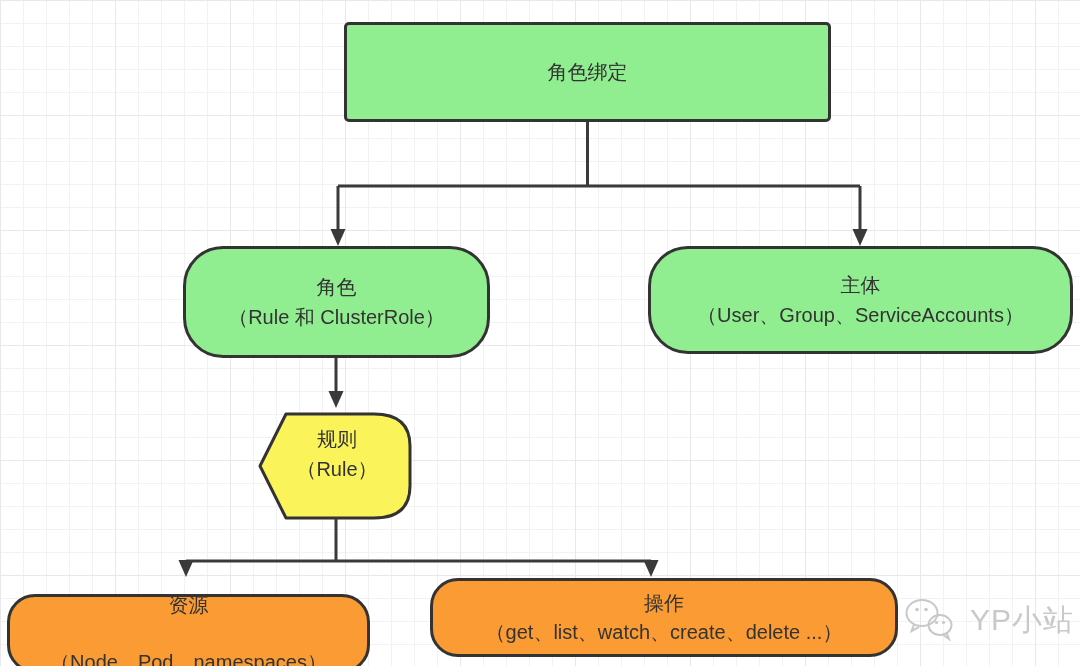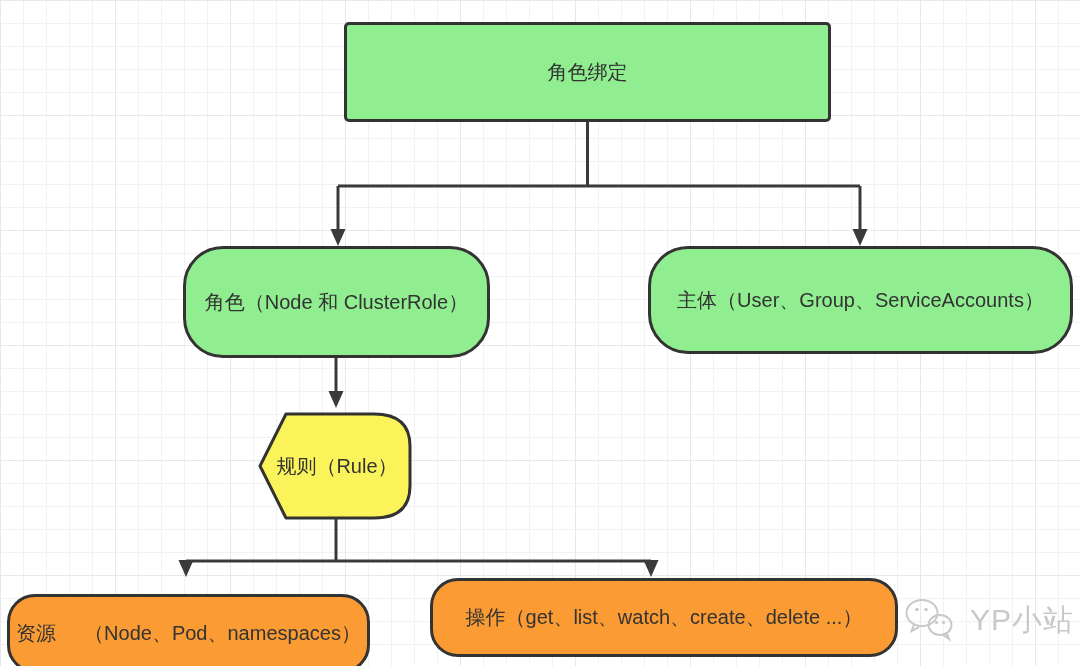--- a/index.html
+++ b/index.html
@@ -25,21 +25,21 @@
     width: 1080px; height: 666px;
     pointer-events: none;
   }
   .connector { stroke: var(--connector, #3a3a3a); stroke-width: 3; fill: none; }
   .arrowhead { fill: var(--connector, #3a3a3a); stroke: none; }
   .pentagon  { fill: var(--node-yellow, #faf45a); stroke: var(--border, #333333); stroke-width: 3; stroke-linejoin: round; }
 
   .node {
     position: absolute;
     display: flex;
-    flex-direction: row;
+    flex-direction: column;
     align-items: center;
     justify-content: center;
     text-align: left;
     color: var(--text, #333333);
     border: 3px solid var(--border, #333333);
     line-height: 30px;
     font-size: 20px;
   }
   .node .title    { font-size: 20px; }
   .node .subtitle { font-size: 20px; }
@@ -49,22 +49,22 @@
 
   #node-role-binding { left: 344px; top: 22px;  width: 487px; height: 100px; border-radius: 5px; }
   #node-role         { left: 183px; top: 246px; width: 307px; height: 112px;  border-radius: 40px; }
   #node-subject      { left: 648px; top: 246px; width: 425px; height: 108px;  border-radius: 40px; }
   #node-resource     { left: 7px;   top: 594px; width: 363px; height: 79px;  border-radius: 28px; line-height: 29px; gap: 28px; }
   #node-operation    { left: 430px; top: 578px; width: 468px; height: 79px;  border-radius: 28px; line-height: 29px; }
 
   #node-rule-text {
     position: absolute;
     left: 276px; top: 424px; width: 122px; height: 84px;
-    display: flex; flex-direction: row;
-    align-items: center; justify-content: center;
+    display: flex; flex-direction: column;
+    align-items: center; justify-content: flex-start;
     text-align: center;
     color: var(--text, #333333);
     font-size: 20px; line-height: 30px;
   }
 
   .watermark {
     position: absolute;
     left: 902px; top: 596px;
     display: flex;
     align-items: center;
@@ -104,21 +104,21 @@
     <polygon class="arrowhead" points="178.5,560 193.5,560 186,577"></polygon>
     <polygon class="arrowhead" points="643.5,560 658.5,560 651,577"></polygon>
   </svg>
 
   <div class="node node-green" id="node-role-binding">
     <div class="title">角色绑定</div>
   </div>
 
   <div class="node node-green" id="node-role">
     <div class="title">角色</div>
-    <div class="subtitle">（Node 和 ClusterRole）</div>
+    <div class="subtitle">（Rule 和 ClusterRole）</div>
   </div>
 
   <div class="node node-green" id="node-subject">
     <div class="title">主体</div>
     <div class="subtitle">（User、Group、ServiceAccounts）</div>
   </div>
 
   <div id="node-rule-text">
     <div class="title">规则</div>
     <div class="subtitle">（Rule）</div>

